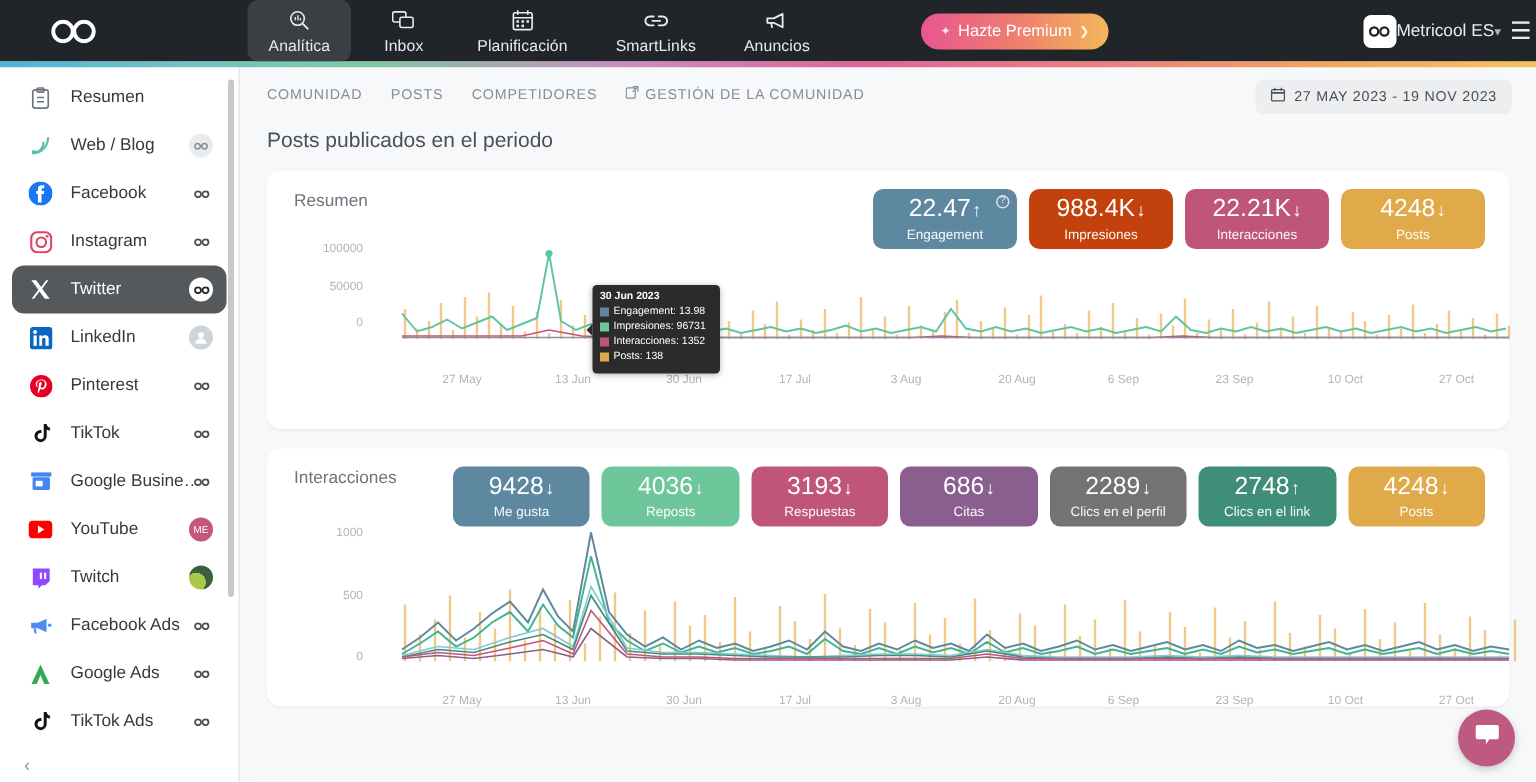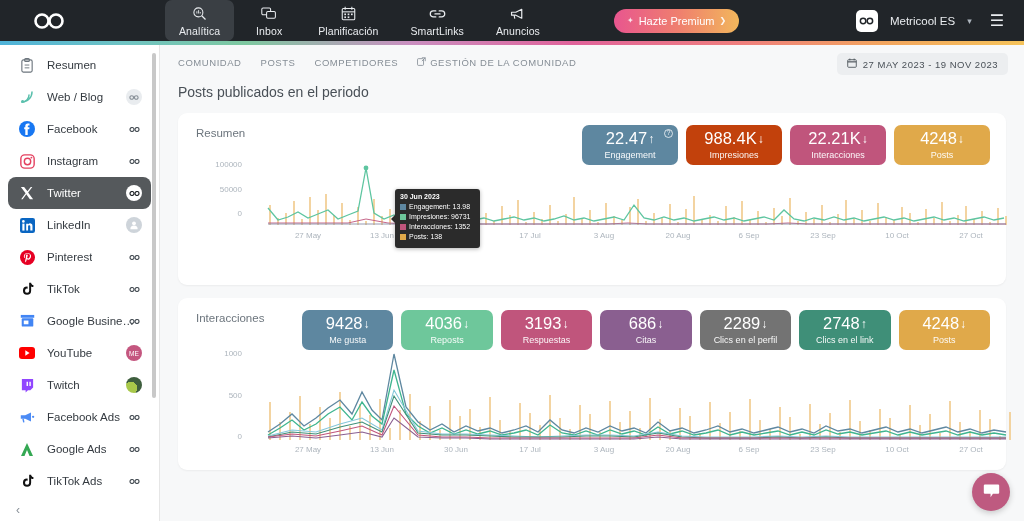--- a/index.html
+++ b/index.html
@@ -40,21 +40,21 @@
     margin-left: 60px;
     background: linear-gradient(90deg, #e8568f 0%, #ef7f6e 52%, #f2b75c 100%);
     color: #fff; font-size: 11px; border: none; border-radius: 13px;
     padding: 6px 13px; cursor: pointer; display: flex; align-items: center; gap: 5px;
     white-space: nowrap;
   }
   .premium-btn .spark { font-size: 8px; opacity: .85; }
   .premium-btn .chev { font-size: 8px; opacity: .9; }
 
   .topbar-right {
-    position: absolute; right: 20px; display: flex; align-items: center; gap: 12px;
+    position: absolute; right: 3px; display: flex; align-items: center; gap: 0;
   }
   .acct-avatar {
     width: 22px; height: 22px; background: #fff; border-radius: 5px;
     display: flex; align-items: center; justify-content: center;
   }
   .acct-name { color: #e9ecef; font-size: 11.5px; }
   .acct-chev { color: #adb5bd; font-size: 9px; }
   .hamburger { color: #e9ecef; font-size: 16px; cursor: pointer; margin-left: 6px; }
 
   
@@ -131,21 +131,21 @@
     position: absolute; top: 4px; right: 5px; width: 9px; height: 9px; border-radius: 50%;
     border: 1px solid rgba(255,255,255,.75); font-size: 6.5px; color: rgba(255,255,255,.9);
     display: flex; align-items: center; justify-content: center; line-height: 1;
   }
   .kpis-row2 { position: absolute; left: 124px; top: 12px; right: 16px; display: flex; gap: 8px; }
 
   .chartbox { position: relative; margin-top: 18px; height: 118px; }
   .chart-svg { display: block; }
   .ytick { position: absolute; font-size: 8px; color: #adb5bd; text-align: right; width: 46px; }
   .xaxis { display: flex; position: relative; height: 16px; margin-left: 52px; margin-right: 4px; margin-top: 2px;}
-  .xtick { font-size: 8px; color: #adb5bd; position: absolute; transform: translateX(-50%); white-space: nowrap;}
+  .xtick { font-size: 8px; color: #adb5bd; position: absolute; transform: translateX(-50%); white-space: nowrap; margin-top: 16px;}
 
   .tooltip {
     position: absolute; background: #2b2b2b; border-radius: 3px; padding: 4px 5px 5px;
     color: #fff; z-index: 5; box-shadow: 0 1px 4px rgba(0,0,0,.3);
   }
   .tt-title { font-size: 7px; font-weight: bold; margin-bottom: 2px; }
   .tt-row { display: flex; align-items: center; gap: 3px; font-size: 7px; line-height: 1.45; }
   .tt-sw { width: 6px; height: 6px; flex: 0 0 6px; }
   .tt-caret {
     position: absolute; left: -4px; top: 26px; width: 0; height: 0;

